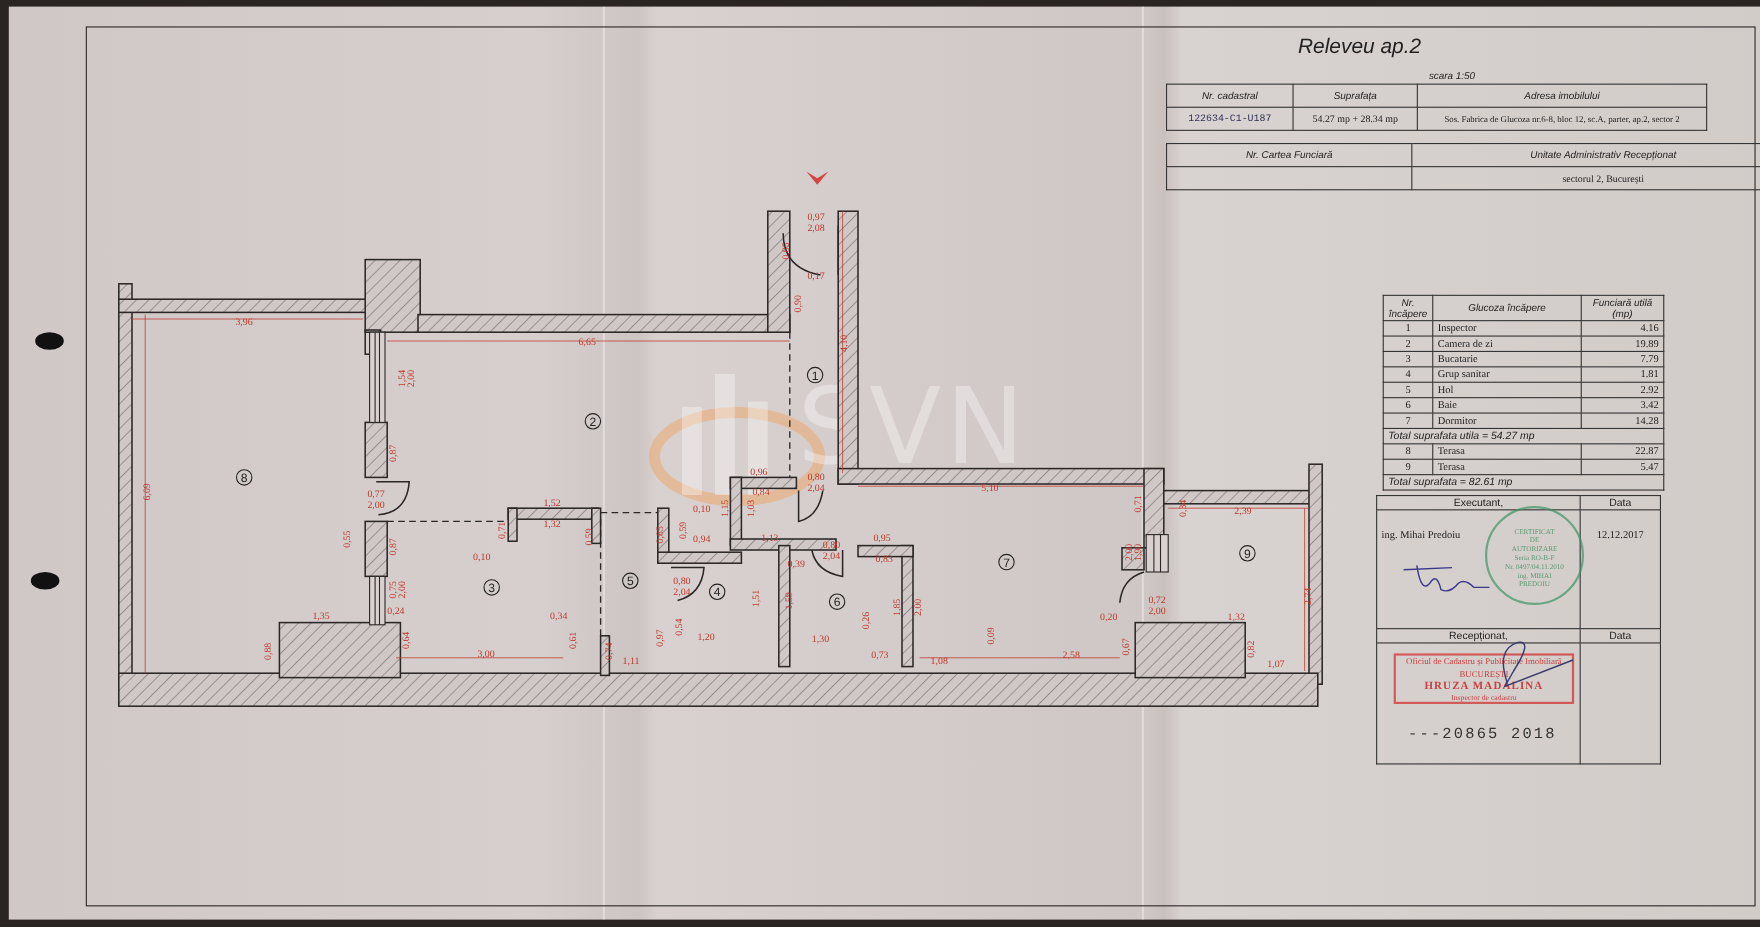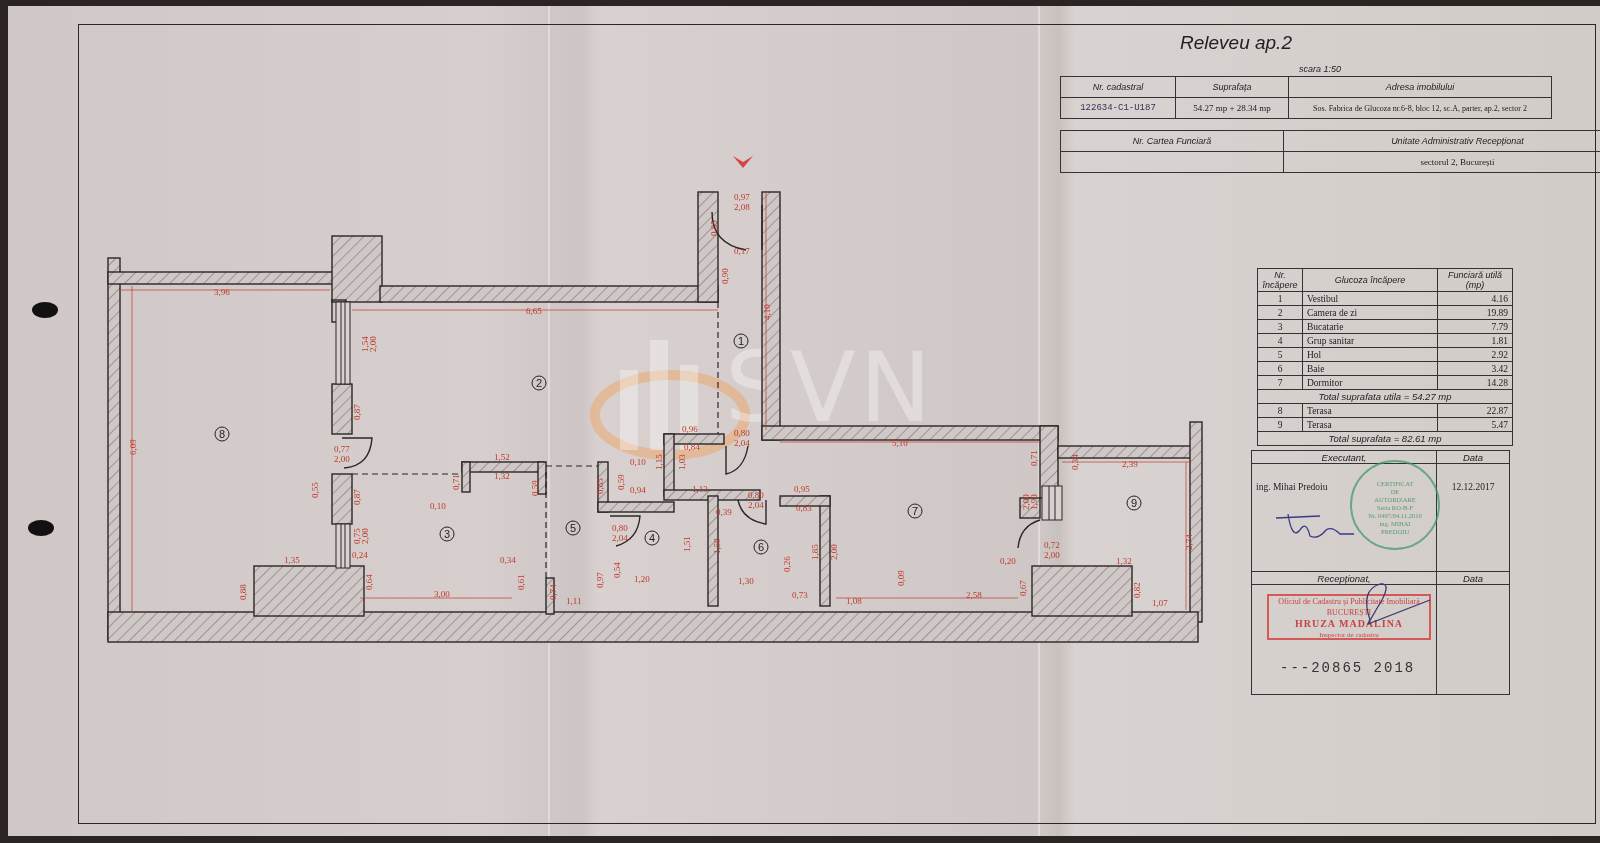--- a/index.html
+++ b/index.html
@@ -19,24 +19,24 @@
   table.info td{border:1px solid #333;padding:2px 4px;text-align:center;height:16px;}
   table.info td.h{font-style:italic;}
   table.info td.v{font-family:"Liberation Serif",serif;}
   td.hand{font-family:"Liberation Mono",monospace;color:#33335a;font-size:9px;}
   table.rooms{position:absolute;left:1257px;top:268px;border-collapse:collapse;font-size:9.5px;color:#222;width:256px;}
   table.rooms td{border:1px solid #333;padding:0 4px;height:13px;}
   table.rooms td.c{text-align:center;}
   table.rooms td.r{text-align:right;font-family:"Liberation Serif",serif;}
   table.rooms td.n{font-family:"Liberation Serif",serif;}
   table.rooms th{border:1px solid #333;font-style:italic;font-weight:normal;font-size:9px;padding:1px 2px;}
-  table.rooms td.tot{text-align:center;font-style:italic;margin-top:14px;}
+  table.rooms td.tot{text-align:left;font-style:italic;margin-top:14px;}
   table.sign{position:absolute;left:1251px;top:450px;border-collapse:collapse;font-size:9.5px;color:#222;width:259px;}
   table.sign td{border:1px solid #333;padding:0 4px;}
-  .it{font-style:italic;text-align:center;height:12px;}
+  .it{text-align:center;height:12px;}
   .stamp-green{position:absolute;left:1350px;top:460px;width:90px;height:90px;border-radius:50%;border:2px solid rgba(60,150,100,0.7);
      color:rgba(60,140,90,0.8);font-size:6.5px;text-align:center;box-sizing:border-box;padding-top:18px;font-family:"Liberation Serif",serif;line-height:8px;}
   .stamp-red{position:absolute;left:1267px;top:594px;width:164px;height:46px;border:2px solid rgba(210,60,60,0.8);color:rgba(200,50,50,0.9);
      font-family:"Liberation Serif",serif;text-align:center;font-size:8px;line-height:11px;box-sizing:border-box;}
   .stamp-red b{font-size:10px;letter-spacing:1px;}
   .regno{position:absolute;left:1280px;top:660px;font-family:"Liberation Mono",monospace;font-size:14px;letter-spacing:2px;color:#333;}
   .wm{position:absolute;font-family:"DejaVu Sans",sans-serif;}
 </style>
 </head>
 <body>
@@ -286,21 +286,21 @@
 
 <table class="rooms">
   <tbody>
       <tr>
     <th style="width:40px">Nr. încăpere</th>
     <th>Glucoza încăpere</th>
     <th style="width:70px">Funciară utilă (mp)</th>
   </tr>
   <tr>
         <td class="c n">1</td>
-        <td class="n">Vestibul</td>
+        <td class="n">Inspector</td>
         <td class="r">4.16</td>
       </tr>
   <tr>
         <td class="c n">2</td>
         <td class="n">Camera de zi</td>
         <td class="r">19.89</td>
       </tr>
   <tr>
         <td class="c n">3</td>
         <td class="n">Bucatarie</td>

